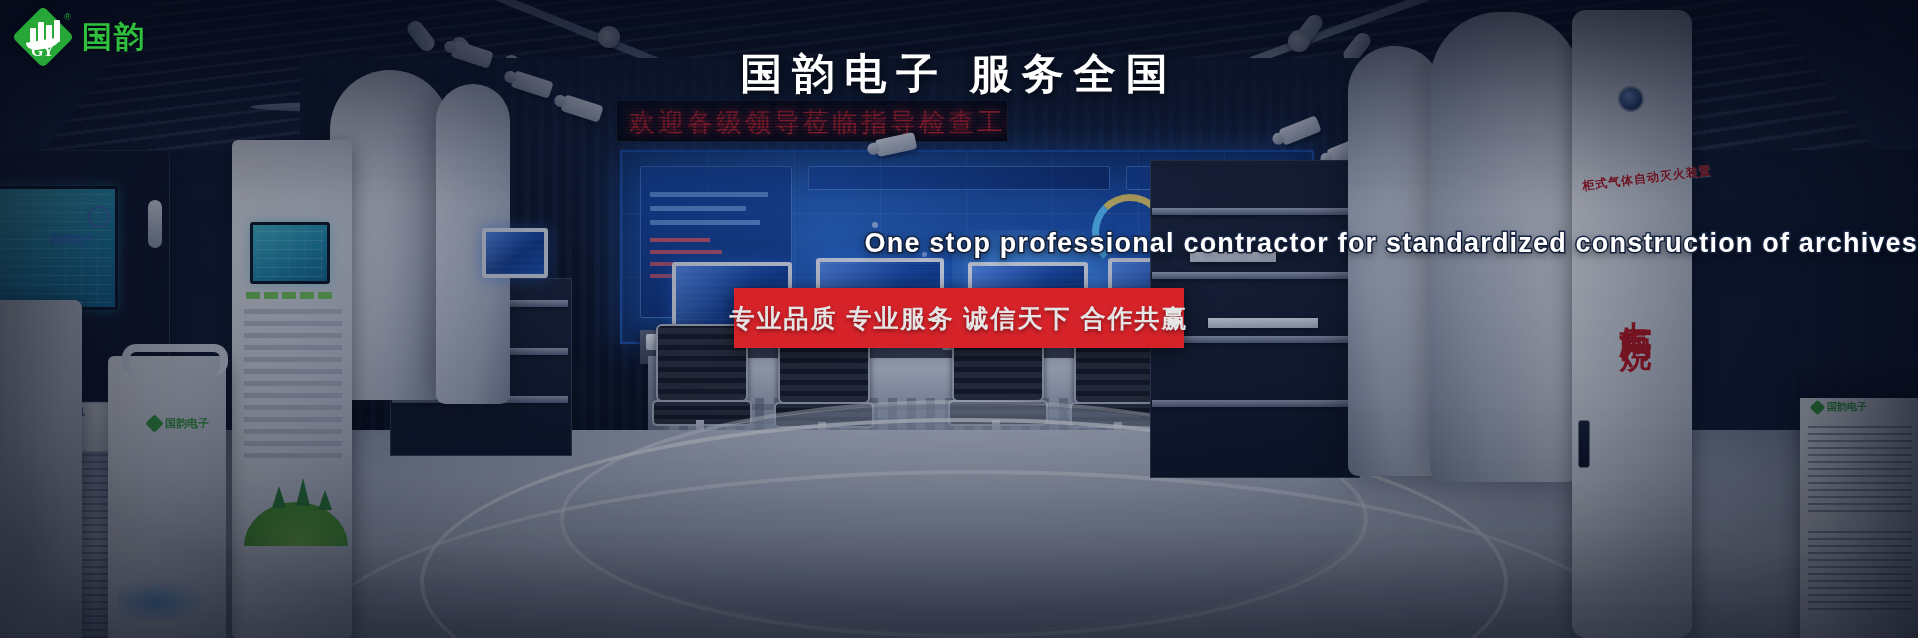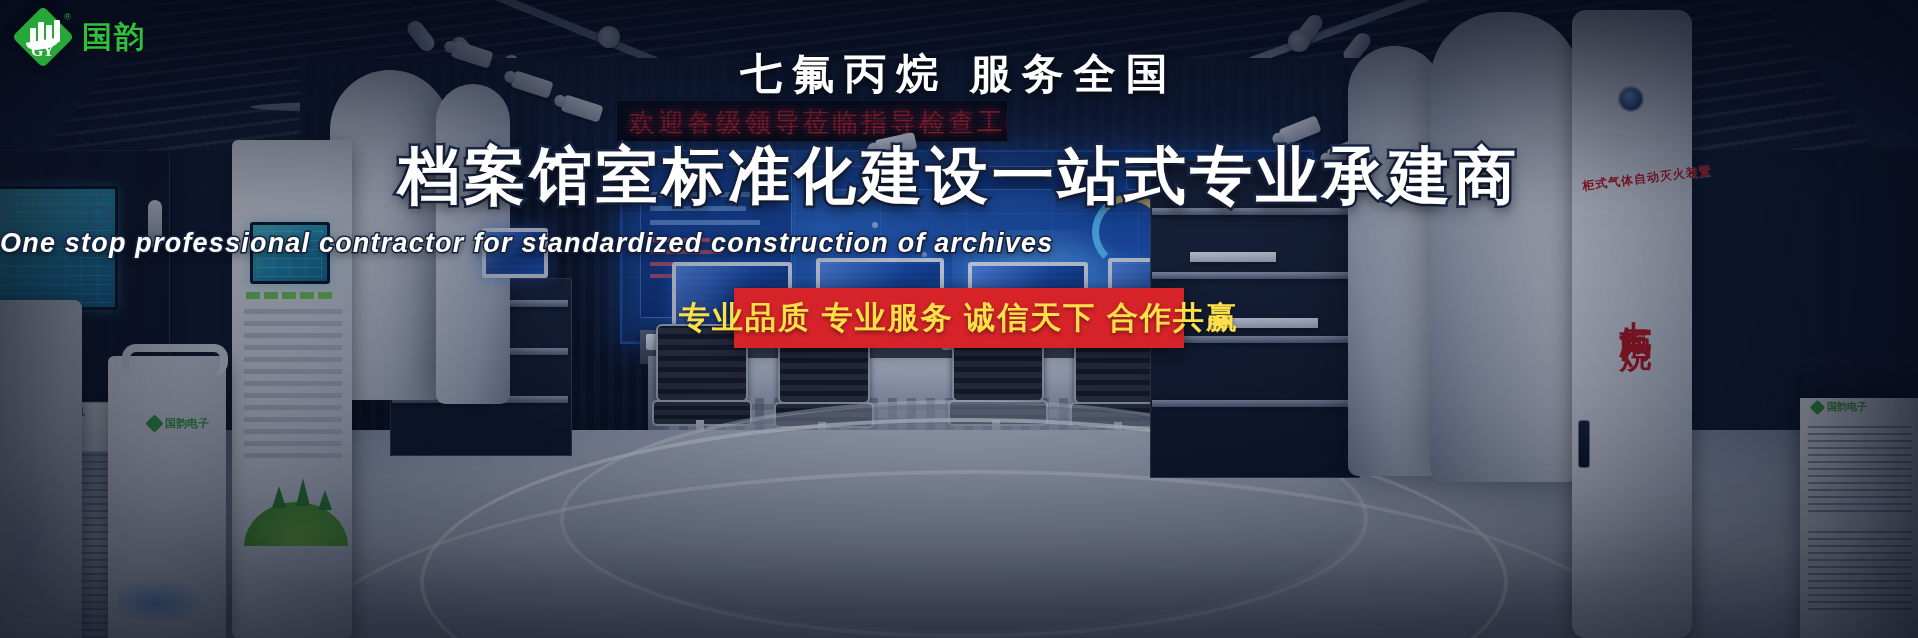--- a/index.html
+++ b/index.html
@@ -423,37 +423,36 @@
   }
   .title-main{
     position:absolute;left:0;right:0;top:134px;text-align:center;
     font-size:62px;font-weight:bold;color:#ffffff;letter-spacing:4px;
     -webkit-text-stroke:5px #1b2a4d;
     paint-order:stroke fill;
     text-shadow:0 5px 14px rgba(0,0,0,.75);
     white-space:nowrap;
   }
   .title-sub{
-    position:absolute;left:0;right:0;top:228px;text-align:left;
+    position:absolute;left:0;right:0;top:228px;text-align:right;
     font-size:27px;font-weight:bold;color:#ffffff;letter-spacing:1.2px;
     -webkit-text-stroke:3px #1b2a4d;
     paint-order:stroke fill;
     text-shadow:0 3px 9px rgba(0,0,0,.7);
     white-space:nowrap;
-    font-style:italic;
   }
   .slogan-bar{
     position:absolute;left:50%;transform:translateX(-50%);
     top:288px;width:450px;height:60px;
     background:#d6232a;
     display:flex;align-items:center;justify-content:center;
     box-shadow:0 4px 18px rgba(0,0,0,.55);
   }
   .slogan-text{
-    font-size:31px;font-weight:bold;color:#fde047;letter-spacing:2px;
+    font-size:25px;font-weight:bold;color:#e5e5e5;letter-spacing:2px;
     text-shadow:0 2px 4px rgba(0,0,0,.45);
     white-space:nowrap;
   }
 </style>
 </head>
 <body>
 
 <div class="banner">
 
   <div class="scene">
@@ -660,23 +659,22 @@
           <i style="width:6px;height:17px;"></i>
           <i style="width:6px;height:22px;"></i>
         </div>
         <div class="logo-wave"></div>
         <div class="logo-gy">GY</div>
         <div class="logo-r">®</div>
       </div>
       <div class="logo-name">国韵</div>
     </div>
 
-    <div class="head-cn">七氟丙烷 服务全国</div>
-
-    <div class="title-main">档案馆室标准化建设一站式专业承建商</div>
+    <div class="head-cn">国韵电子 服务全国</div>
+
     <div class="title-sub">One stop professional contractor for standardized construction of archives</div>
 
     <div class="slogan-bar">
       <span class="slogan-text">专业品质  专业服务  诚信天下  合作共赢</span>
     </div>
 
   </div>
 </div>
 
 </body></html>

